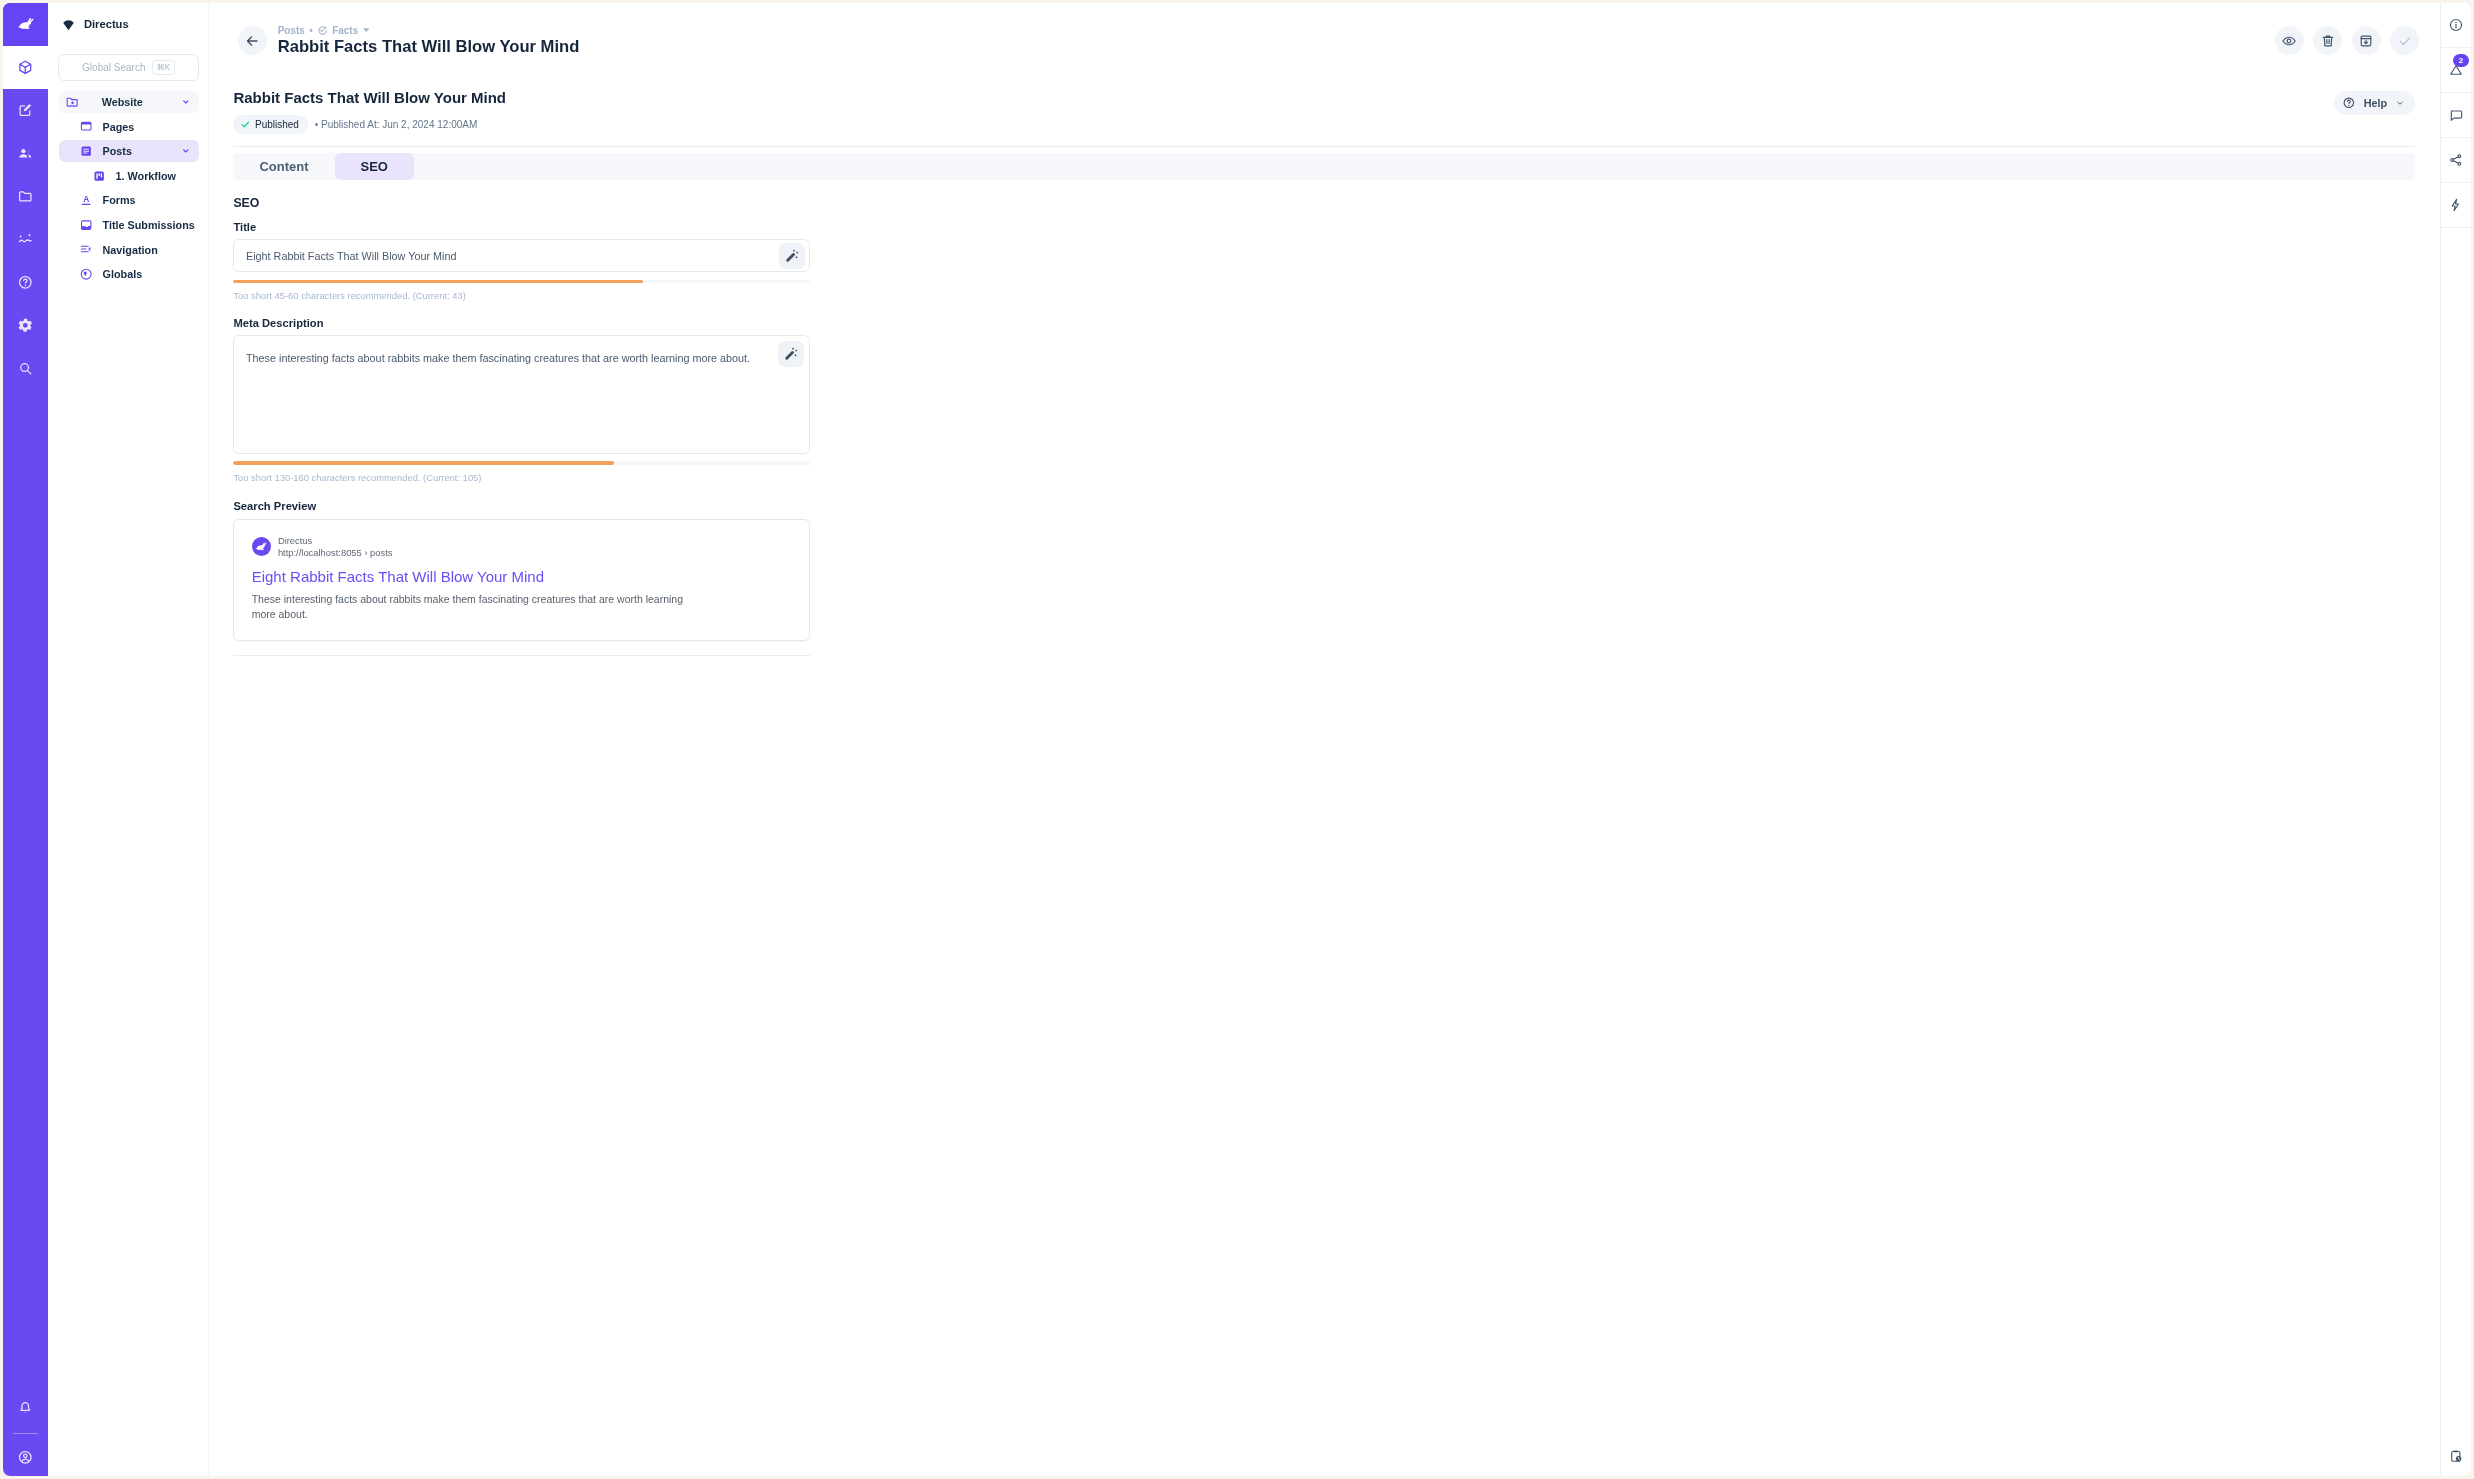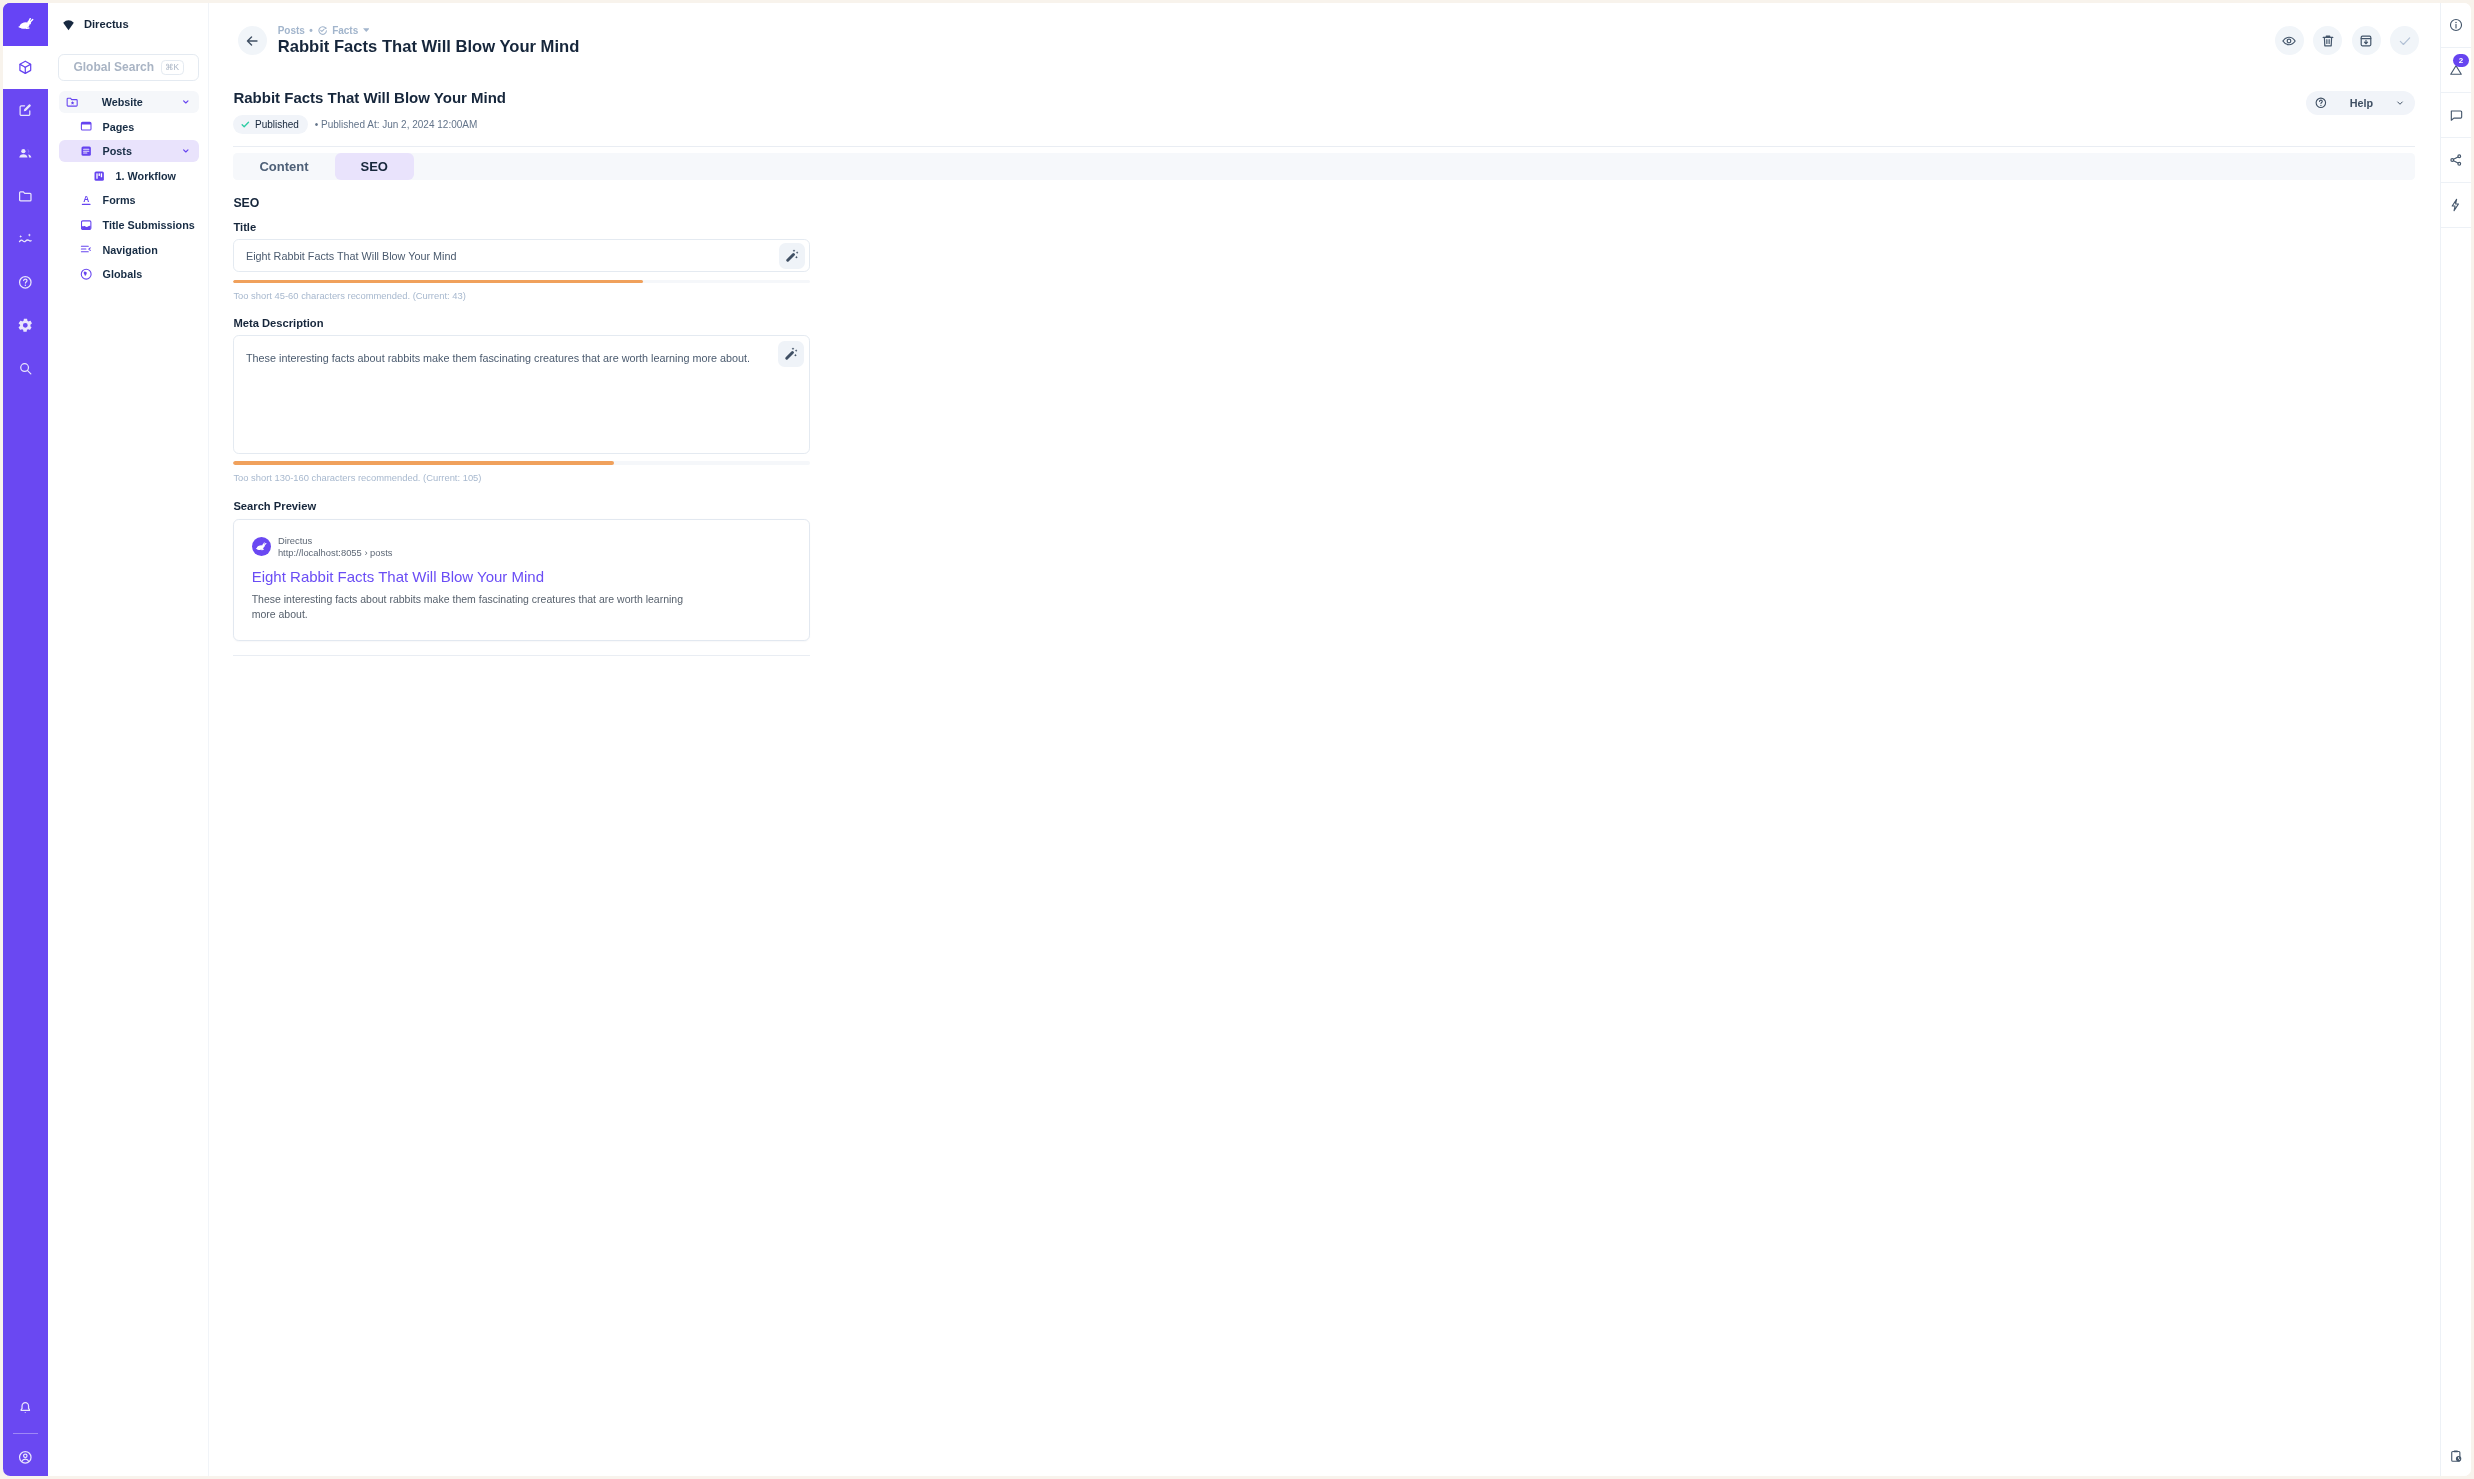--- a/index.html
+++ b/index.html
@@ -34,21 +34,21 @@
     width:160px;flex:0 0 160px;background:#ffffff;
     border-right:0.7px solid #f1f4f8;
     display:flex;flex-direction:column;
   }
   .project-row{height:43px;display:flex;align-items:center;gap:8px;padding-left:13px;}
   .project-name{font-size:11.2px;font-weight:700;color:#16263b;}
   .gsearch{
     margin:8px 8.7px 0 10px;height:25px;border:0.7px solid #e4eaf1;border-radius:5.8px;
     display:flex;align-items:center;justify-content:center;gap:6.5px;background:#fff;cursor:text;
   }
-  .gsearch .ph{font-size:12px;color:#a9b4c4;font-weight:bold;}
+  .gsearch .ph{font-size:10px;color:#a9b4c4;}
   .kbd{border:0.7px solid #e4eaf1;border-radius:4.3px;font-size:8.3px;color:#a9b4c4;padding:1.4px 3.6px;}
   .nav-items{margin-top:10px;padding:0 8.7px 0 11.6px;}
   .nav-row{
     height:22.4px;border-radius:5.8px;display:flex;align-items:center;gap:8.7px;
     padding:0 7.2px 0 5.8px;margin-bottom:2.2px;cursor:pointer;
   }
   .nav-row .lbl{font-size:10.8px;font-weight:600;color:#172c44;white-space:nowrap;}
   .nav-row.hovered{background:#f5f7fa;gap:22px;}
   .nav-row.active{background:#e9e3fc;}
   .nav-row .chev{margin-left:auto;}
@@ -73,21 +73,21 @@
   .act-ic.disabled .st{stroke:#b3c2d6;}
   .main-body{flex:1;overflow:hidden;padding:0 25px 0 24.5px;}
   .item-head{display:flex;align-items:flex-start;margin-top:32px;}
   .item-title{font-size:15px;font-weight:700;color:#16263b;}
   .status-row{display:flex;align-items:center;margin-top:8.7px;}
   .status-badge{height:19px;border-radius:9.4px;background:#f1f4f9;display:flex;align-items:center;gap:4.3px;padding:0 8.7px 0 6.5px;}
   .status-badge span{font-size:10px;color:#16263b;}
   .published-at{font-size:10px;color:#63748a;margin-left:7.2px;}
   .help-btn{
     margin-left:auto;height:24px;border-radius:12.3px;background:#f1f4f9;
-    display:flex;align-items:center;gap:22px;padding:0 10px 0 8px;cursor:pointer;margin-top:2.2px;
+    display:flex;align-items:center;gap:8px;padding:0 10px 0 8px;cursor:pointer;margin-top:2.2px;
   }
   .help-btn span{font-size:10.8px;font-weight:600;color:#3f4f63;}
   .hd-divider{height:0.7px;background:#e9edf3;margin-top:12.3px;}
   .tabs{margin-top:6.5px;height:27px;background:#f6f8fb;border-radius:4.3px;display:flex;align-items:stretch;}
   .tab{display:flex;align-items:center;justify-content:center;padding:0 26px;font-size:13px;font-weight:600;color:#4e6077;cursor:pointer;border-radius:5.8px;}
   .tab.active{background:#e9e3fc;color:#16263b;font-weight:700;}
   .content-col{width:577px;}
   .sec-heading{margin-top:16px;font-size:12.3px;font-weight:700;color:#16263b;}
   .field-label{margin-top:10.8px;font-size:11.2px;font-weight:700;color:#16263b;}
   .input-wrap{position:relative;margin-top:6.5px;}

